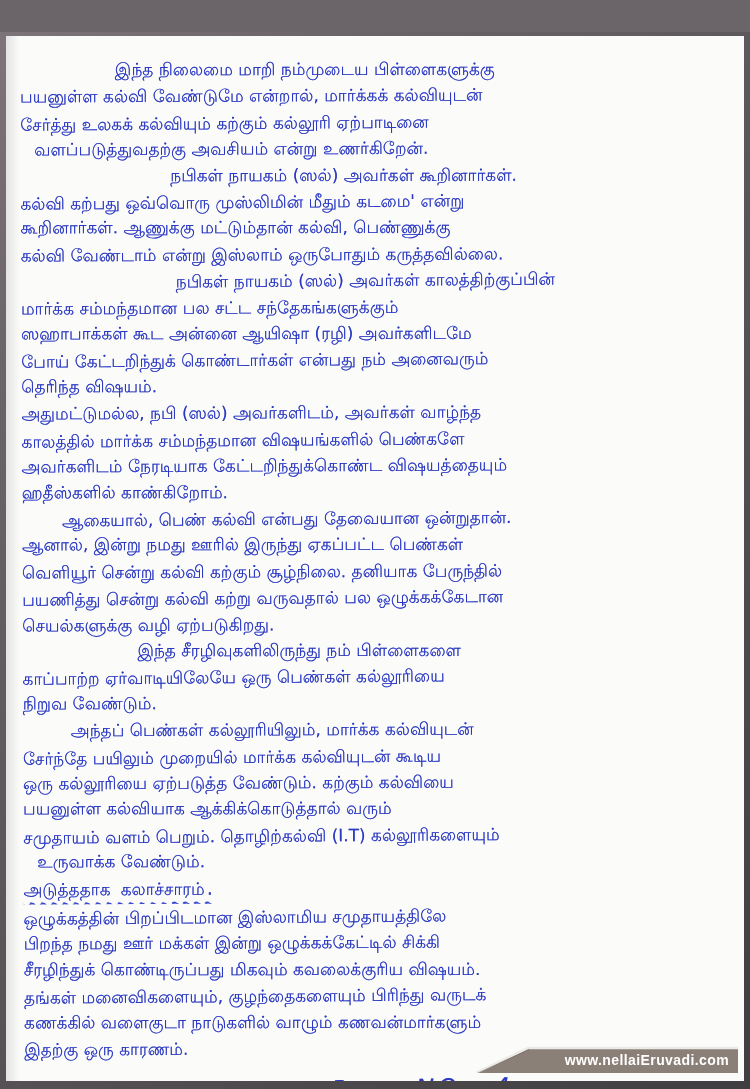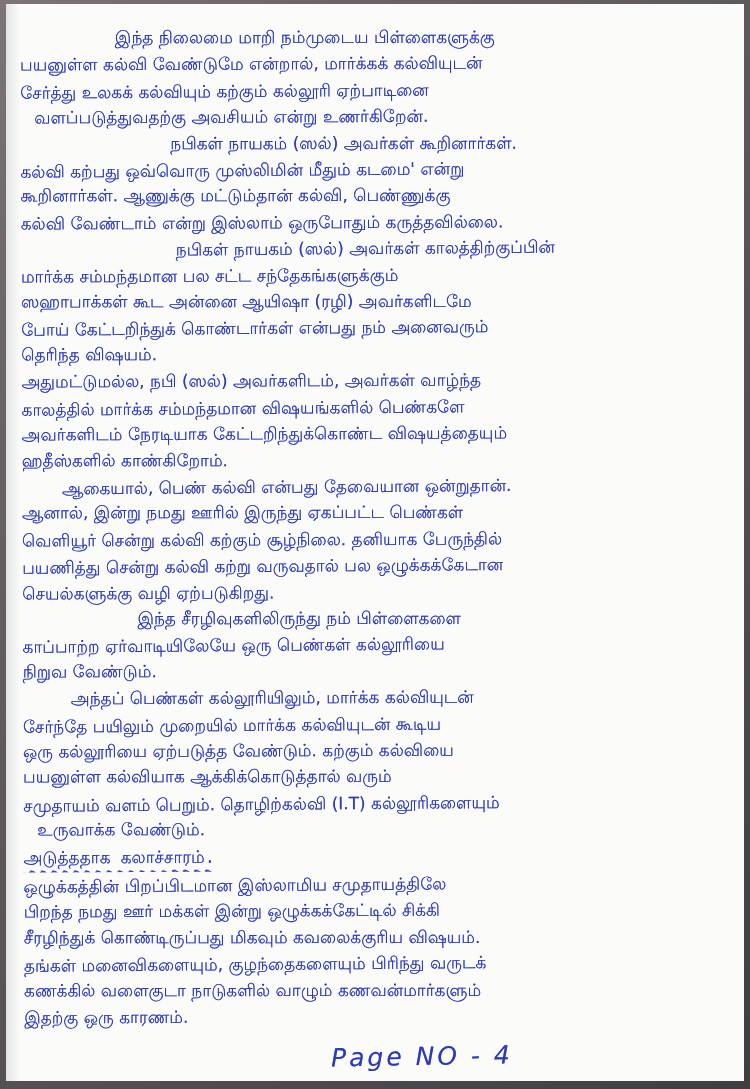--- a/index.html
+++ b/index.html
@@ -5,20 +5,21 @@
   html,body{margin:0;padding:0;}
   body{
     width:750px;height:1089px;position:relative;overflow:hidden;
     background:#6b6468;
     font-family:"DejaVu Sans",sans-serif;
   }
   
   .frame{
     position:absolute;inset:0;
     background:linear-gradient(135deg,#7d747a 0%,#6b6468 18%,#545054 60%,#413e41 100%);
+    margin-top:32px;
   }
   .paper{
     position:absolute;left:6px;top:4px;right:6px;bottom:8px;
     background:#fbfbfa;
     overflow:hidden;
   }
   .paper::before{ 
     content:"";position:absolute;left:0;top:0;bottom:0;width:14px;
     background:linear-gradient(90deg,rgba(120,120,125,.18),rgba(120,120,125,0));
   }
@@ -114,15 +115,23 @@
       <div class="line">ஒழுக்கத்தின் பிறப்பிடமான இஸ்லாமிய சமுதாயத்திலே</div>
       <div class="line">பிறந்த நமது ஊர் மக்கள் இன்று ஒழுக்கக்கேட்டில் சிக்கி</div>
       <div class="line">சீரழிந்துக் கொண்டிருப்பது மிகவும் கவலைக்குரிய விஷயம்.</div>
       <div class="line">தங்கள் மனைவிகளையும், குழந்தைகளையும் பிரிந்து வருடக்</div>
       <div class="line">கணக்கில் வளைகுடா நாடுகளில் வாழும் கணவன்மார்களும்</div>
       <div class="line">இதற்கு ஒரு காரணம்.</div>
     </div>
 
     <div class="page-number">Page NO - 4</div>
 
+    <div class="ribbon">
+      <svg width="262" height="28" viewBox="0 0 262 28">
+        <polygon points="0,28 52,3 262,3 262,28" fill="#8b8078"></polygon>
+        <polyline points="0,28 52,3 262,3" fill="none" stroke="#eceae6" stroke-width="2.5"></polyline>
+        <polyline points="2,28 53,4.5" fill="none" stroke="#5e564f" stroke-width="1" opacity="0.5"></polyline>
+      </svg>
+      <div class="ribbon-text">www.nellaiEruvadi.com</div>
+    </div>
 
   </div>
 </div>
 
 </body></html>

